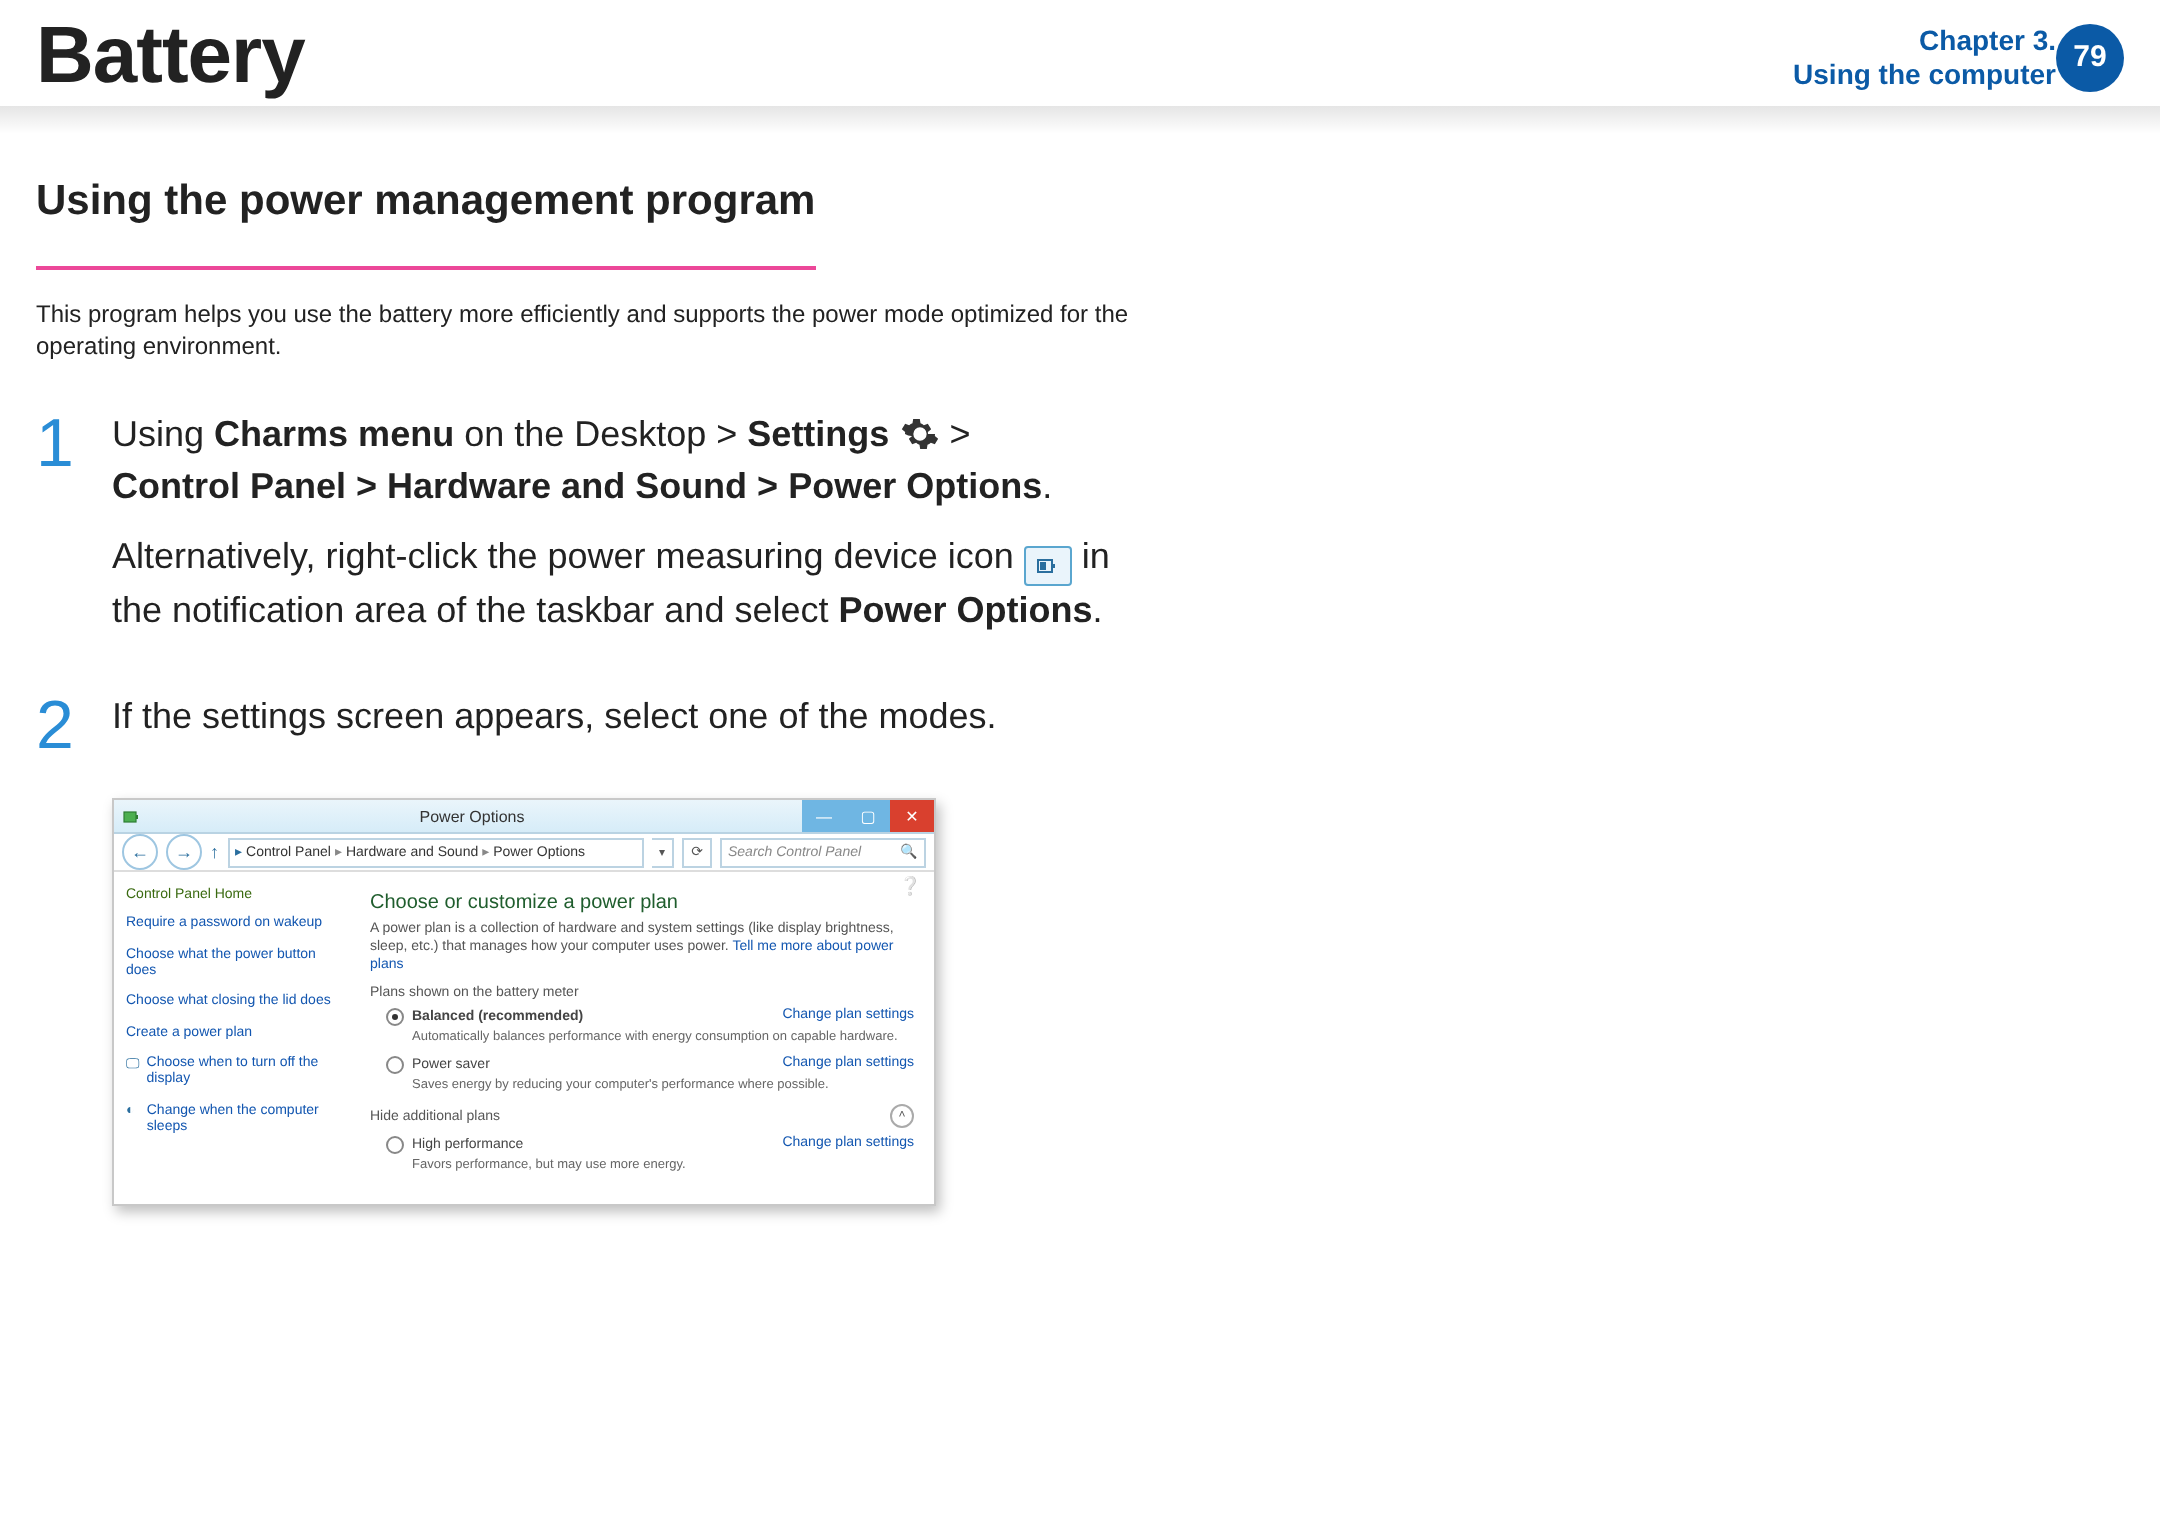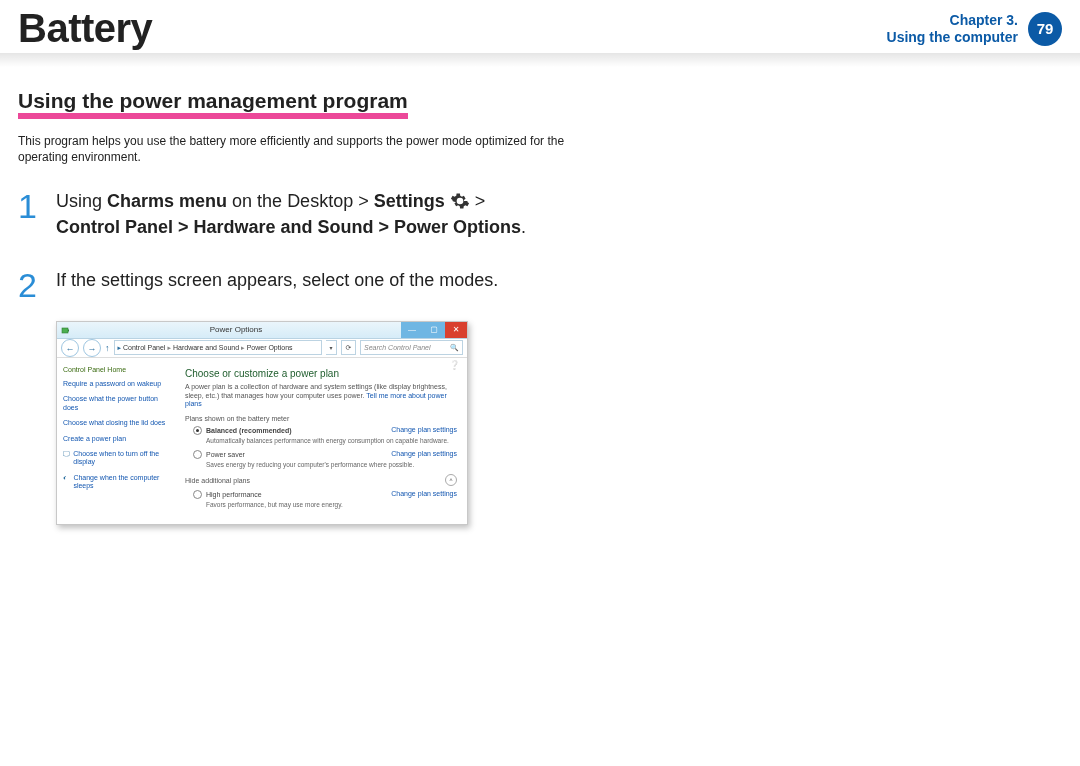--- a/index.html
+++ b/index.html
@@ -2,26 +2,26 @@
 <html><head>
 <meta charset="utf-8">
 <style>
   html,body{margin:0;padding:0;font-family:"Segoe UI",Arial,sans-serif;color:#222;background:#fff}
   .page{width:1080px;height:766px;position:relative;box-sizing:border-box;padding:0 18px 18px 18px;overflow:hidden}
   
   .hdr{display:flex;align-items:center;justify-content:space-between;padding:6px 0 14px 0;border-bottom-left-radius:8px;border-bottom-right-radius:8px;position:relative}
   .hdr::after{content:"";position:absolute;left:-18px;right:-18px;bottom:-2px;height:14px;pointer-events:none;
      background:linear-gradient(to bottom,rgba(0,0,0,0.10),rgba(0,0,0,0));}
   .title{font-weight:700;font-size:40px;letter-spacing:-0.5px}
-  .hdr-right{display:flex;align-items:center;gap:10px;color:#0b5aa6;font-weight:700;font-size:14px;line-height:1.15}
+  .hdr-right{display:flex;align-items:center;color:#0b5aa6;font-weight:700;font-size:14px;line-height:1.15}
   .hdr-right .meta{text-align:right}
   .pg-badge{width:34px;height:34px;border-radius:50%;background:#0b5aa6;color:#fff;display:flex;align-items:center;justify-content:center;font-size:15px}
   
   .content{max-width:560px;padding-top:24px}
-  .sec-title{font-weight:700;font-size:21px;border-bottom:6px solid #ec4899;display:inline-block;padding-bottom:0;margin-bottom:8px}
+  .sec-title{font-weight:700;font-size:21px;border-bottom:2px solid #ec4899;display:inline-block;padding-bottom:20px;margin-bottom:8px}
   .lead{font-size:12px;line-height:1.35;margin:6px 0 24px 0}
   .step{display:flex;gap:16px;margin-bottom:18px}
   .step-num{color:#2a8dd6;font-weight:400;font-size:34px;line-height:1;min-width:22px}
   .step-body{font-size:18px;line-height:1.4}
   .step-body p{margin:0 0 10px 0}
   .b{font-weight:700}
   .inline-ic{display:inline-flex;vertical-align:-4px}
   .gear{width:20px;height:20px}
   .battic{display:inline-flex;width:22px;height:18px;border:1px solid #5aa6cf;background:#eaf4fb;vertical-align:-4px;align-items:center;justify-content:center;border-radius:2px}
   .battic svg{display:block}
@@ -91,20 +91,31 @@
         <p>
           <span>Using </span><span class="b">Charms menu</span><span> on the Desktop &gt; </span><span class="b">Settings</span>
           <span class="inline-ic">
             <svg class="gear" viewBox="0 0 24 24">
                 <path fill="#333" d="M12 8a4 4 0 1 0 0 8 4 4 0 0 0 0-8zm9 4a7 7 0 0 1-.1 1.2l2 1.6-2 3.4-2.4-1a7 7 0 0 1-2 1.2l-.4 2.6h-4l-.4-2.6a7 7 0 0 1-2-1.2l-2.4 1-2-3.4 2-1.6A7 7 0 0 1 3 12a7 7 0 0 1 .1-1.2l-2-1.6 2-3.4 2.4 1a7 7 0 0 1 2-1.2L7.9 3h4l.4 2.6a7 7 0 0 1 2 1.2l2.4-1 2 3.4-2 1.6c.1.4.1.8.1 1.2z"></path>
               </svg>
           </span>
           <span> &gt; </span><br>
           <span class="b">Control Panel &gt; Hardware and Sound &gt; Power Options</span><span>.</span>
         </p>
+        <p>
+          <span>Alternatively, right-click the power measuring device icon </span>
+          <span class="battic">
+            <svg width="12" height="10" viewBox="0 0 12 10">
+                <rect x="1" y="2" width="7" height="6" fill="none" stroke="#2a6e9e" stroke-width="1"></rect>
+                <rect x="8" y="4" width="1.5" height="2" fill="#2a6e9e"></rect>
+                <rect x="2" y="3" width="3" height="4" fill="#2a6e9e"></rect>
+              </svg>
+          </span>
+          <span> in the notification area of the taskbar and select </span><span class="b">Power Options</span><span>.</span>
+        </p>
       </div>
     </div>
 
     
     <div class="step">
       <div class="step-num">2</div>
       <div class="step-body">
         <p>If the settings screen appears, select one of the modes.</p>
       </div>
     </div>

